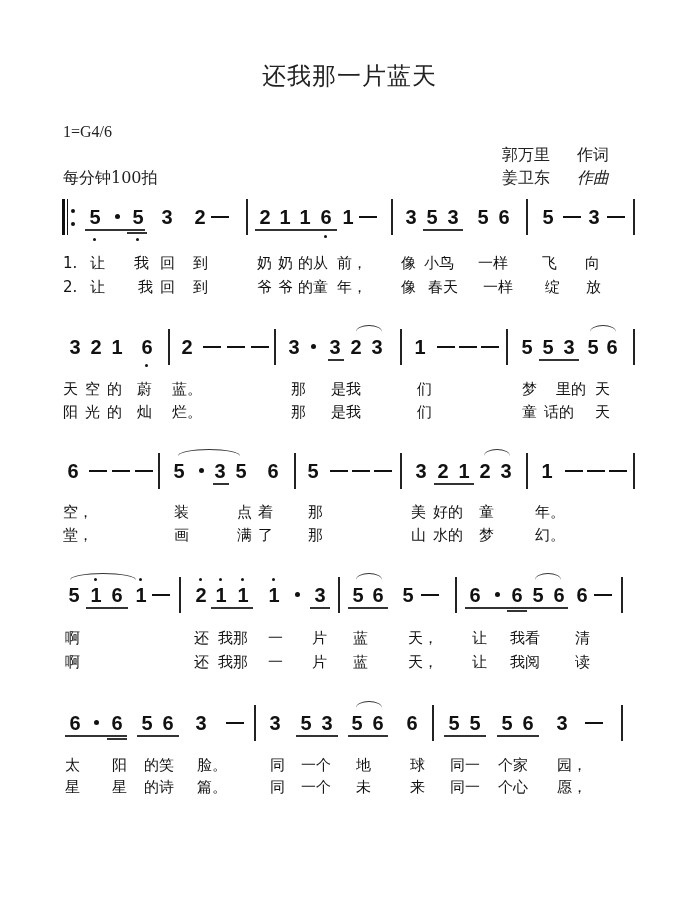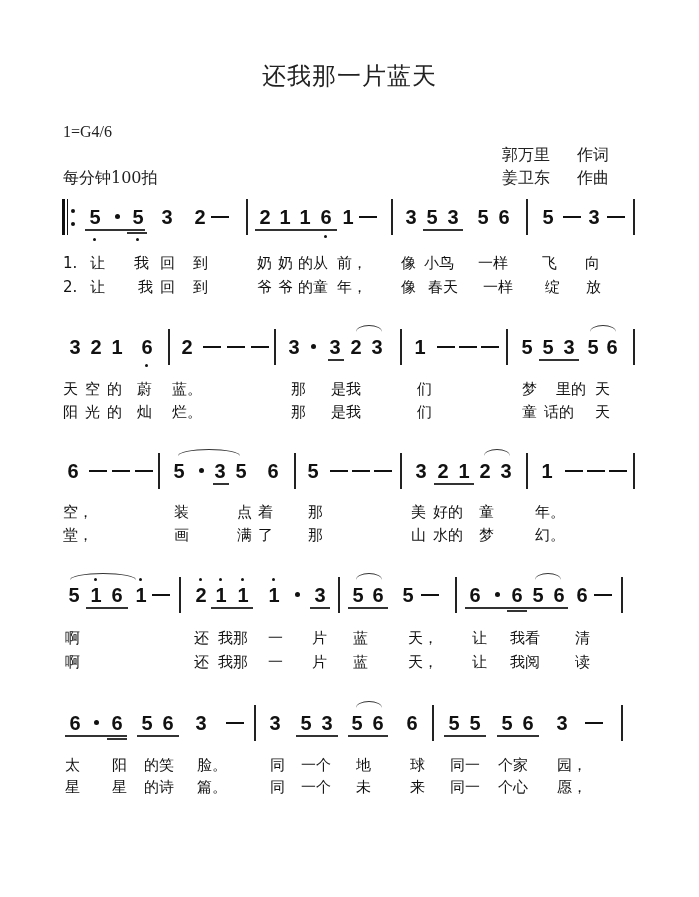--- a/index.html
+++ b/index.html
@@ -18,21 +18,21 @@
 </style>
 </head>
 <body>
 
 <div class="abs title">还我那一片蓝天</div>
 <div class="abs meta" style="top:123px;left:63px;font-family:'Liberation Serif',serif;">1=G4/6</div>
 <div class="abs meta" style="top:168px;left:63px;">每分钟100拍</div>
 <div class="abs meta" style="top:145px;left:502px;">郭万里</div>
 <div class="abs meta" style="top:145px;left:577px;">作词</div>
 <div class="abs meta" style="top:168px;left:502px;">姜卫东</div>
-<div class="abs meta" style="top:168px;left:577px;">作曲</div>
+<div class="abs meta" style="top:168px;left:577px;font-style:italic;">作曲</div>
 
 <div>
 
   <div class="abs" style="left:62px;top:199px;width:3px;height:36px;background:#111;"></div>
   <div class="abs" style="left:67px;top:199px;width:1px;height:36px;background:#111;"></div>
   <div class="dot" style="left:71px;top:209px;"></div>
   <div class="dot" style="left:71px;top:222px;"></div>
 
   <div class="num" style="left:88px;top:207px;">5</div>
   <div class="aug" style="left:115px;top:214px;"></div>

